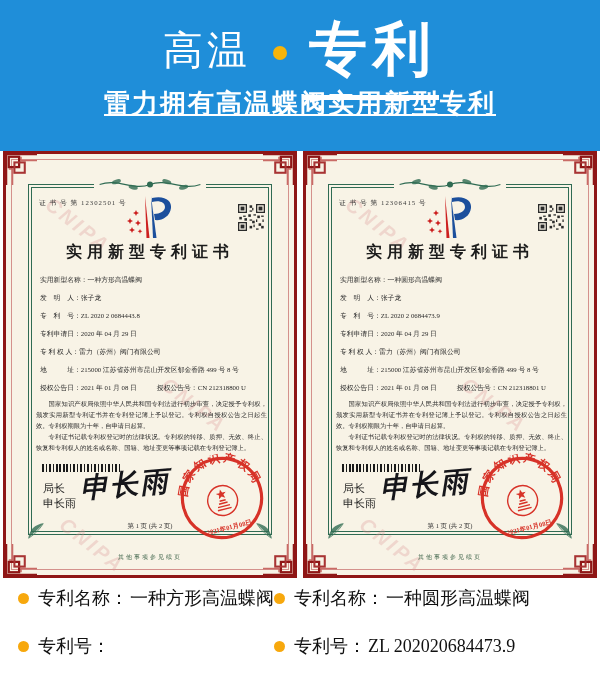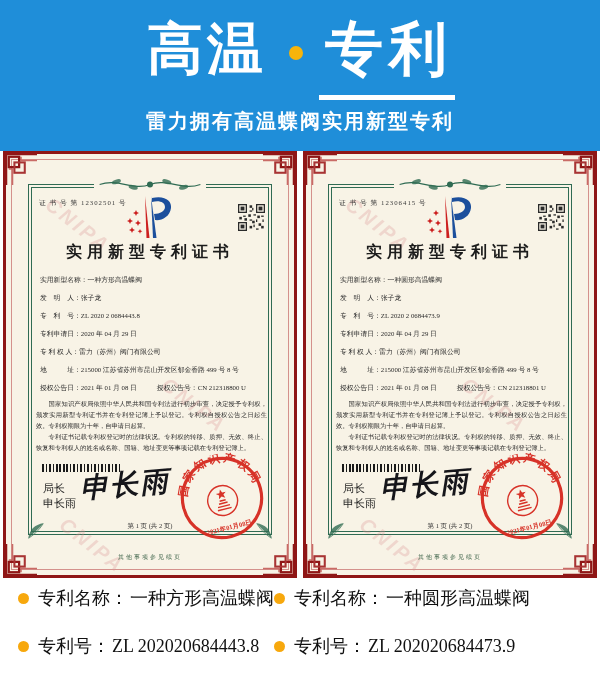--- a/index.html
+++ b/index.html
@@ -1,26 +1,26 @@
 <!DOCTYPE html>
 <html><head>
 <meta charset="utf-8">
 <style>
   html,body{margin:0;padding:0;background:#fff;}
   .page{position:relative;width:600px;height:689px;background:#ffffff;overflow:hidden;
         font-family:"Liberation Serif","DejaVu Serif",serif;}
   
   .hdr{position:absolute;left:0;top:0;width:600px;height:151px;background:#1f8ed9;text-align:center;}
   .title-line{display:flex;justify-content:center;align-items:center;padding-top:14px;height:72px;}
-  .t1{color:#ffffff;font-size:56px;font-weight:700;letter-spacing:4px;}
+  .t1{color:#ffffff;font-size:40px;font-weight:400;letter-spacing:4px;}
   .dot{width:14px;height:14px;border-radius:50%;background:#f7b40a;margin:6px 22px 0 22px;}
   .t2wrap{position:relative;display:inline-block;}
   .t2{color:#ffffff;font-size:58px;font-weight:700;letter-spacing:6px;}
   .t2-underline{position:absolute;left:-6px;right:-2px;bottom:-11px;height:5px;background:#ffffff;}
-  .subtitle{margin-top:22px;color:#ffffff;font-size:20px;font-weight:700;letter-spacing:2px;}
+  .subtitle{color:#ffffff;font-size:26px;font-weight:700;letter-spacing:2px;text-decoration:underline;}
   
   .cert{position:absolute;top:151px;width:294px;height:427px;background:#f8f3e6;
         border:3px solid #8f1616;box-sizing:border-box;overflow:hidden;}
   .cert0{left:3px;}  .cert1{left:303px;}
   .cert::before{content:"";position:absolute;inset:5px;border:1px solid #d4918c;pointer-events:none;}
   .corner{position:absolute;width:32px;height:32px;}
   .tl{left:-1px;top:-1px;} .tr{right:-1px;top:-1px;transform:scaleX(-1);}
   .bl{left:-1px;bottom:-1px;transform:scaleY(-1);} .br{right:-1px;bottom:-1px;transform:scale(-1,-1);}
   .inner-frame{position:absolute;left:22px;right:22px;top:30px;bottom:40px;border:1px solid #2f6b53;}
   .inner-frame::before{content:"";position:absolute;inset:2px;border:1px solid #2f6b53;}
@@ -372,21 +372,20 @@
 
   <div class="captions">
     <div class="cap-row cap-name-0">
       <span class="cap-bullet"></span>
       <span>专利名称：</span>
       <span class="cap-val">一种方形高温蝶阀</span>
     </div>
     <div class="cap-row cap-no-0">
       <span class="cap-bullet"></span>
       <span>专利号：</span>
-      <span class="cap-val">ZL 202020684443.8</span>
     </div>
     <div class="cap-row cap-name-1">
       <span class="cap-bullet"></span>
       <span>专利名称：</span>
       <span class="cap-val">一种圆形高温蝶阀</span>
     </div>
     <div class="cap-row cap-no-1">
       <span class="cap-bullet"></span>
       <span>专利号：</span>
       <span class="cap-val">ZL 202020684473.9</span>

